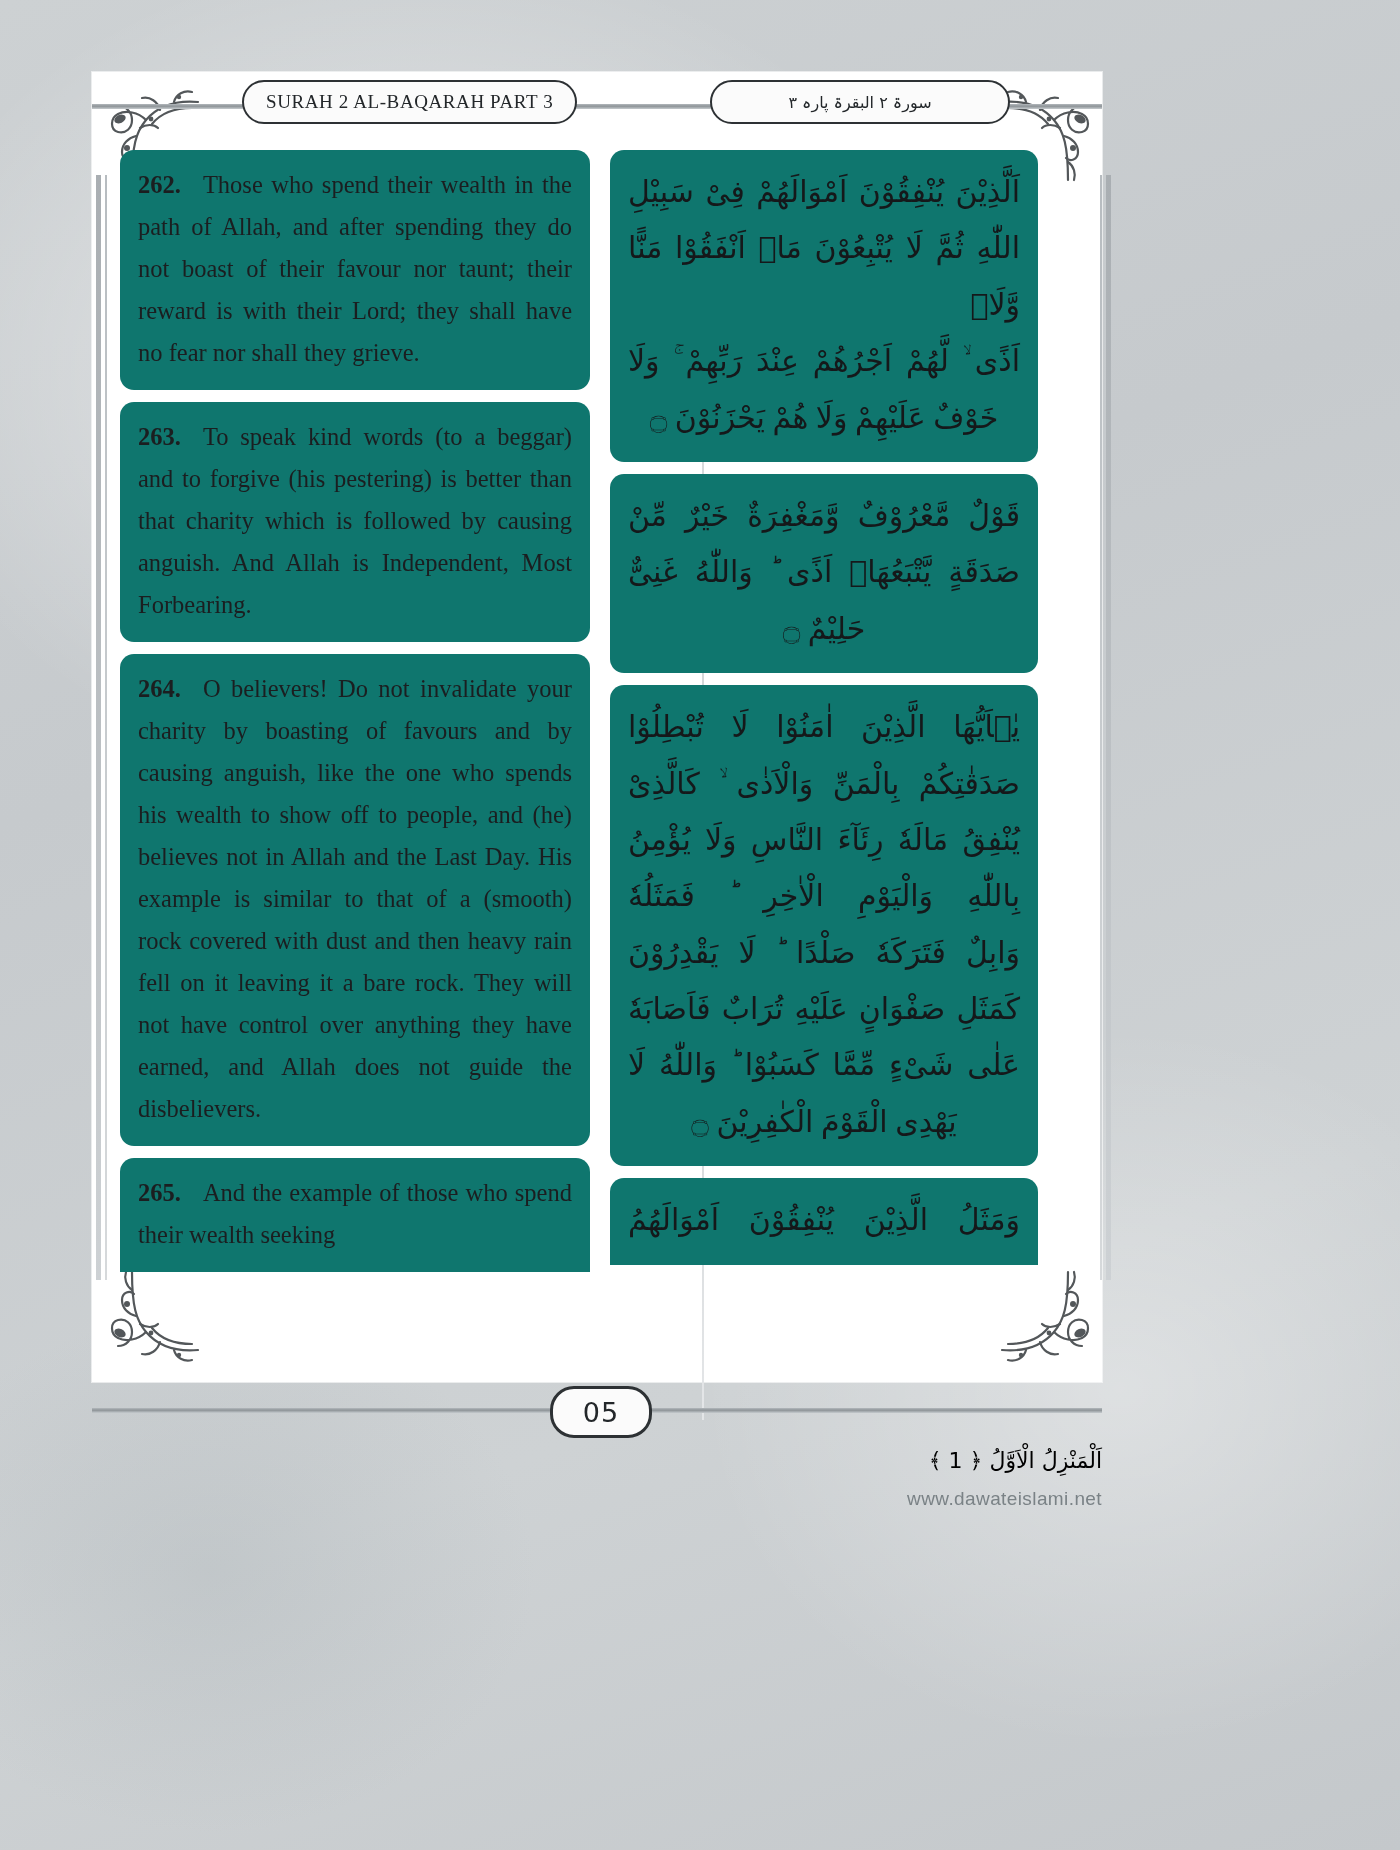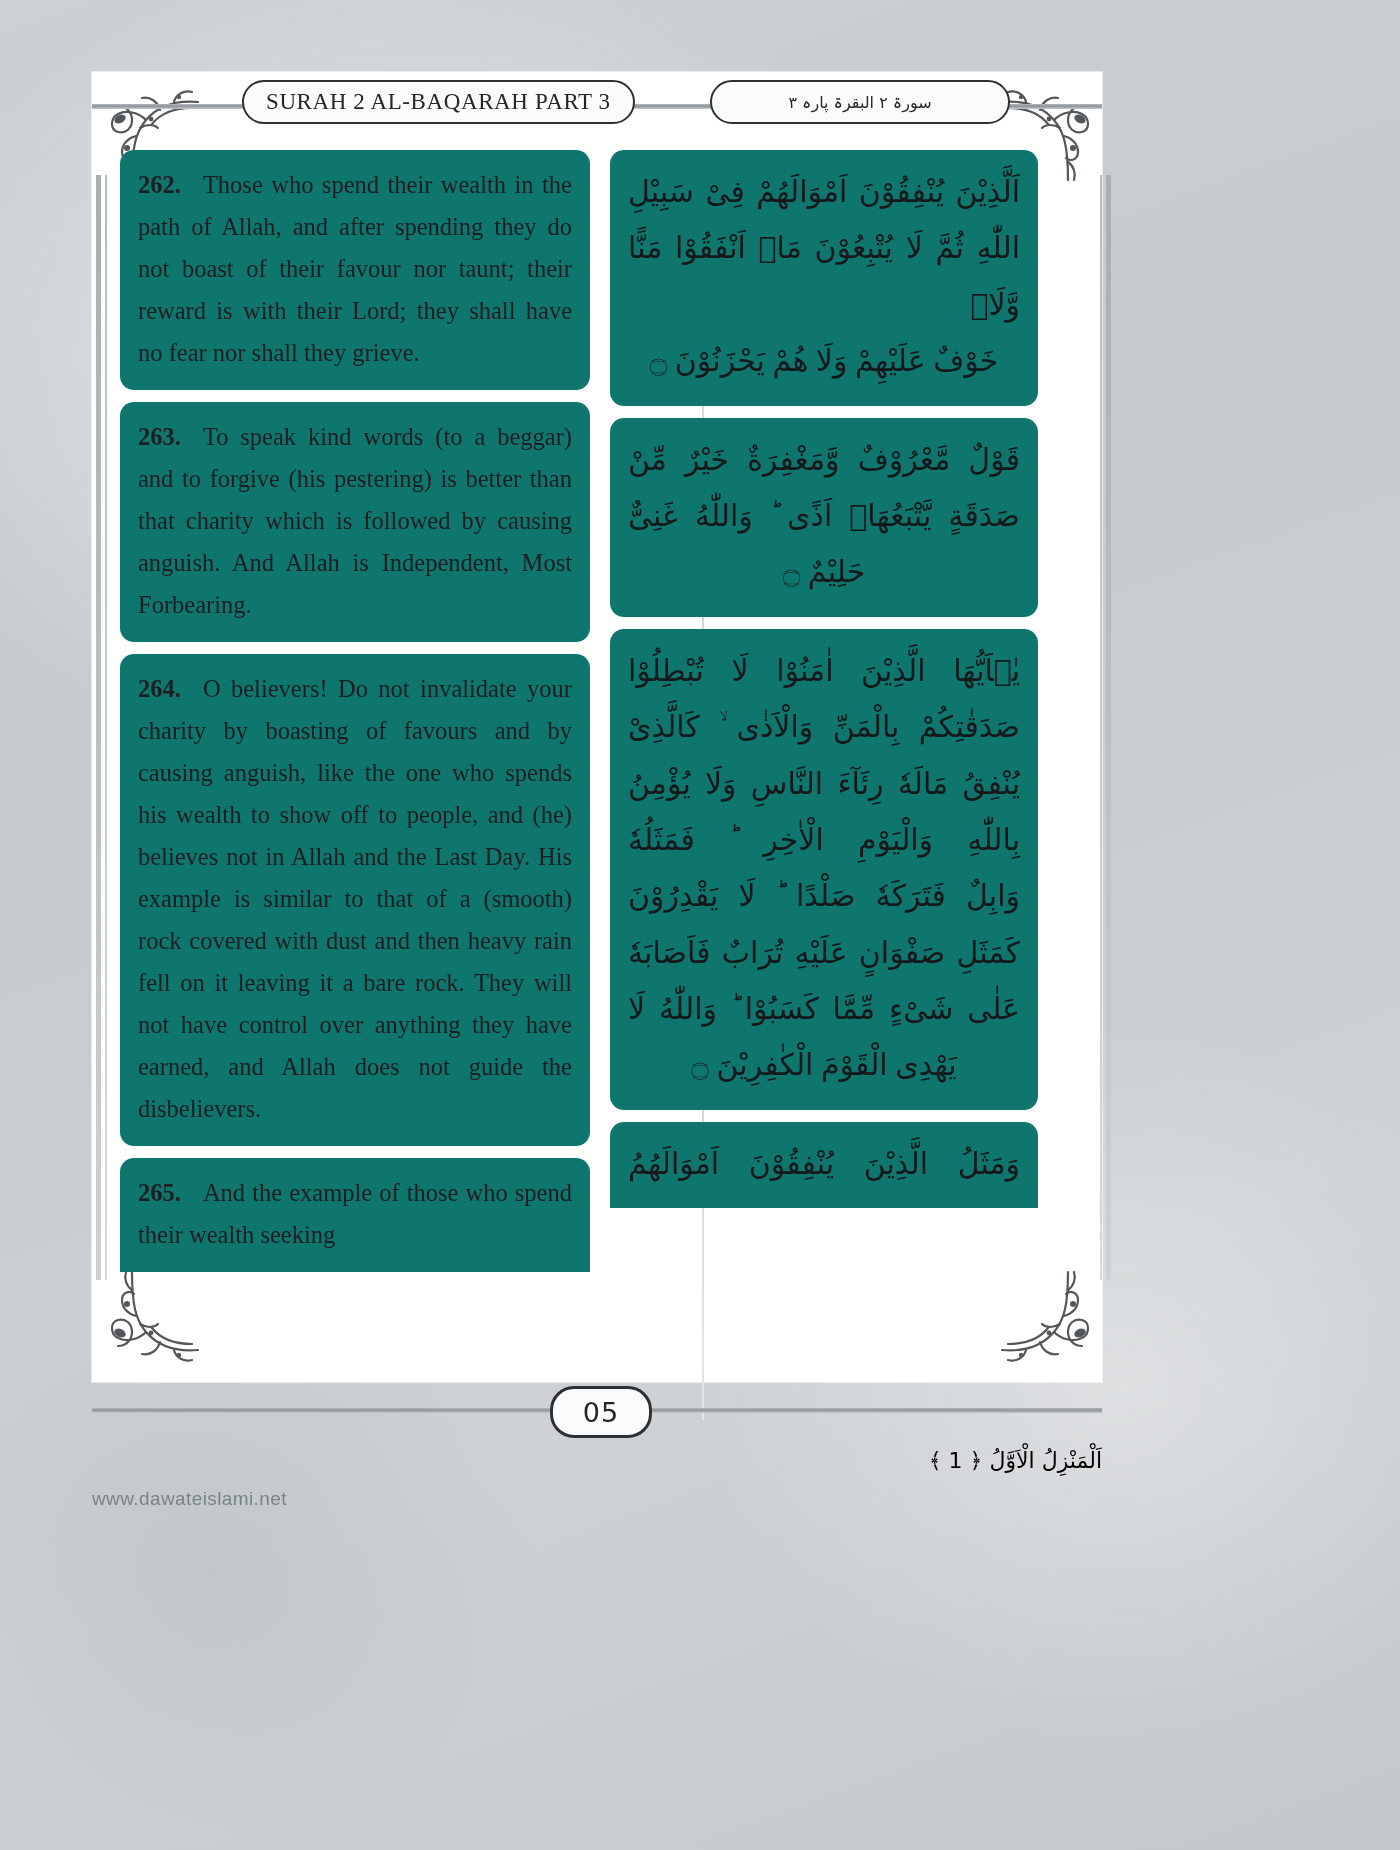--- a/index.html
+++ b/index.html
@@ -85,21 +85,21 @@
     display: flex;
     align-items: center;
     justify-content: center;
     padding: 0 22px;
     box-sizing: border-box;
   }
   .pill-left  { left: 150px; }
   .pill-right { left: 618px; min-width: 300px; }
   .pill-left span {
     font-family: "Liberation Serif", serif;
-    font-size: 23px;
+    font-size: 19px;
     letter-spacing: 0.6px;
     color: #23272a;
     white-space: nowrap;
   }
   .pill-right span {
     font-family: "DejaVu Sans", sans-serif;
     font-size: 16px;
     color: #23272a;
     direction: rtl;
     white-space: nowrap;
@@ -207,21 +207,21 @@
     top: 68px;
     font-family: "DejaVu Sans", sans-serif;
     font-size: 22px;
     color: #000000;
     direction: rtl;
   }
   .site {
     position: absolute;
     left: 0; right: 0;
     top: 108px;
-    text-align: left;
+    text-align: right;
     font-family: "Liberation Sans", sans-serif;
     font-size: 19px;
     color: #7a8286;
     letter-spacing: 0.4px;
   }
 </style>
 </head>
 <body>
 
 <div class="page-bg"></div>
@@ -346,20 +346,21 @@
       <p class="verse-en"><span class="vnum">265.</span><span>And the example of those who spend their wealth seeking</span></p>
     </div>
 
   </div>
 
   <div class="col-right">
 
     <div class="card">
       <p class="verse-ar">اَلَّذِيْنَ يُنْفِقُوْنَ اَمْوَالَهُمْ فِىْ سَبِيْلِ</p>
       <p class="verse-ar">اللّٰهِ ثُمَّ لَا يُتْبِعُوْنَ مَاۤ اَنْفَقُوْا مَنًّا وَّلَاۤ</p>
+      <p class="verse-ar">اَذًى ۙ لَّهُمْ اَجْرُهُمْ عِنْدَ رَبِّهِمْ ۚ وَلَا</p>
       <p class="verse-ar centerlast">خَوْفٌ عَلَيْهِمْ وَلَا هُمْ يَحْزَنُوْنَ ۝</p>
     </div>
 
     <div class="card">
       <p class="verse-ar">قَوْلٌ مَّعْرُوْفٌ وَّمَغْفِرَةٌ خَيْرٌ مِّنْ</p>
       <p class="verse-ar">صَدَقَةٍ يَّتْبَعُهَاۤ اَذًى ؕ وَاللّٰهُ غَنِىٌّ</p>
       <p class="verse-ar centerlast">حَلِيْمٌ ۝</p>
     </div>
 
     <div class="card">

